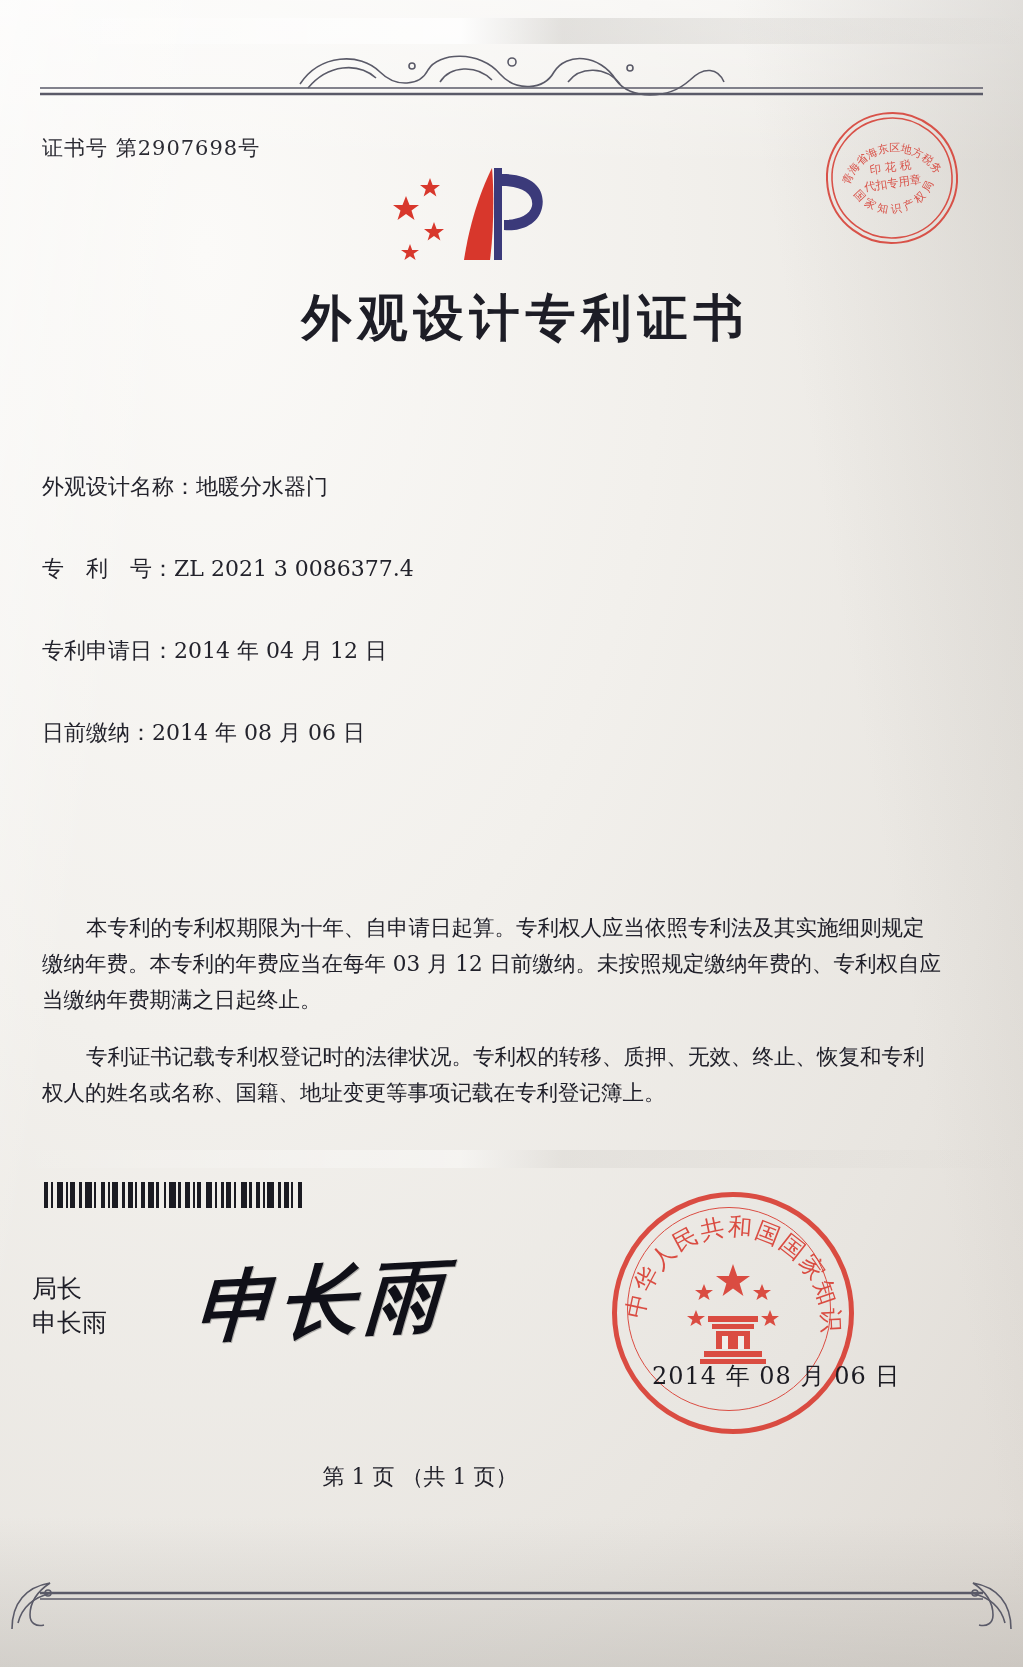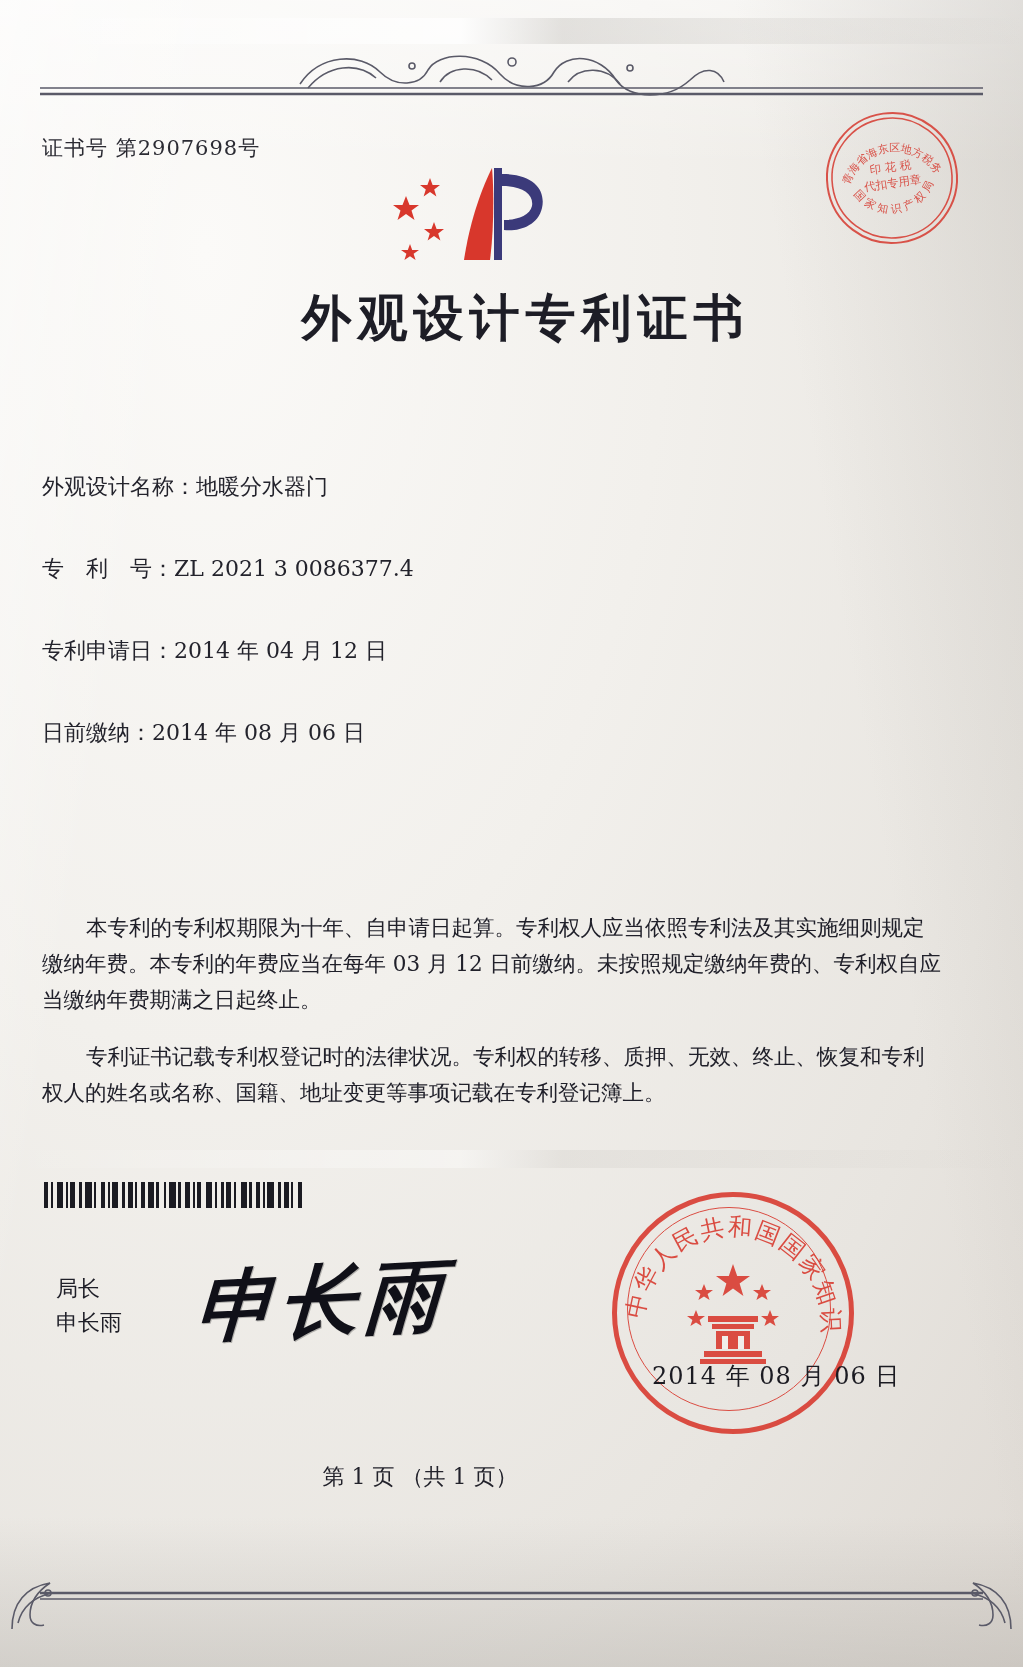--- a/index.html
+++ b/index.html
@@ -124,23 +124,23 @@
   }
   .barcode i {
     display: block;
     background: #1b1b22;
     height: 100%;
   }
 
   
   .sig-label {
     position: absolute;
-    left: 56px;
+    left: 32px;
     top: 1272px;
-    font-size: 22px;
+    font-size: 25px;
     line-height: 34px;
     color: #1f1f28;
     font-family: "DejaVu Serif", serif;
   }
   .sig-script {
     position: absolute;
     left: 196px;
     top: 1250px;
     font-size: 78px;
     color: #101018;

